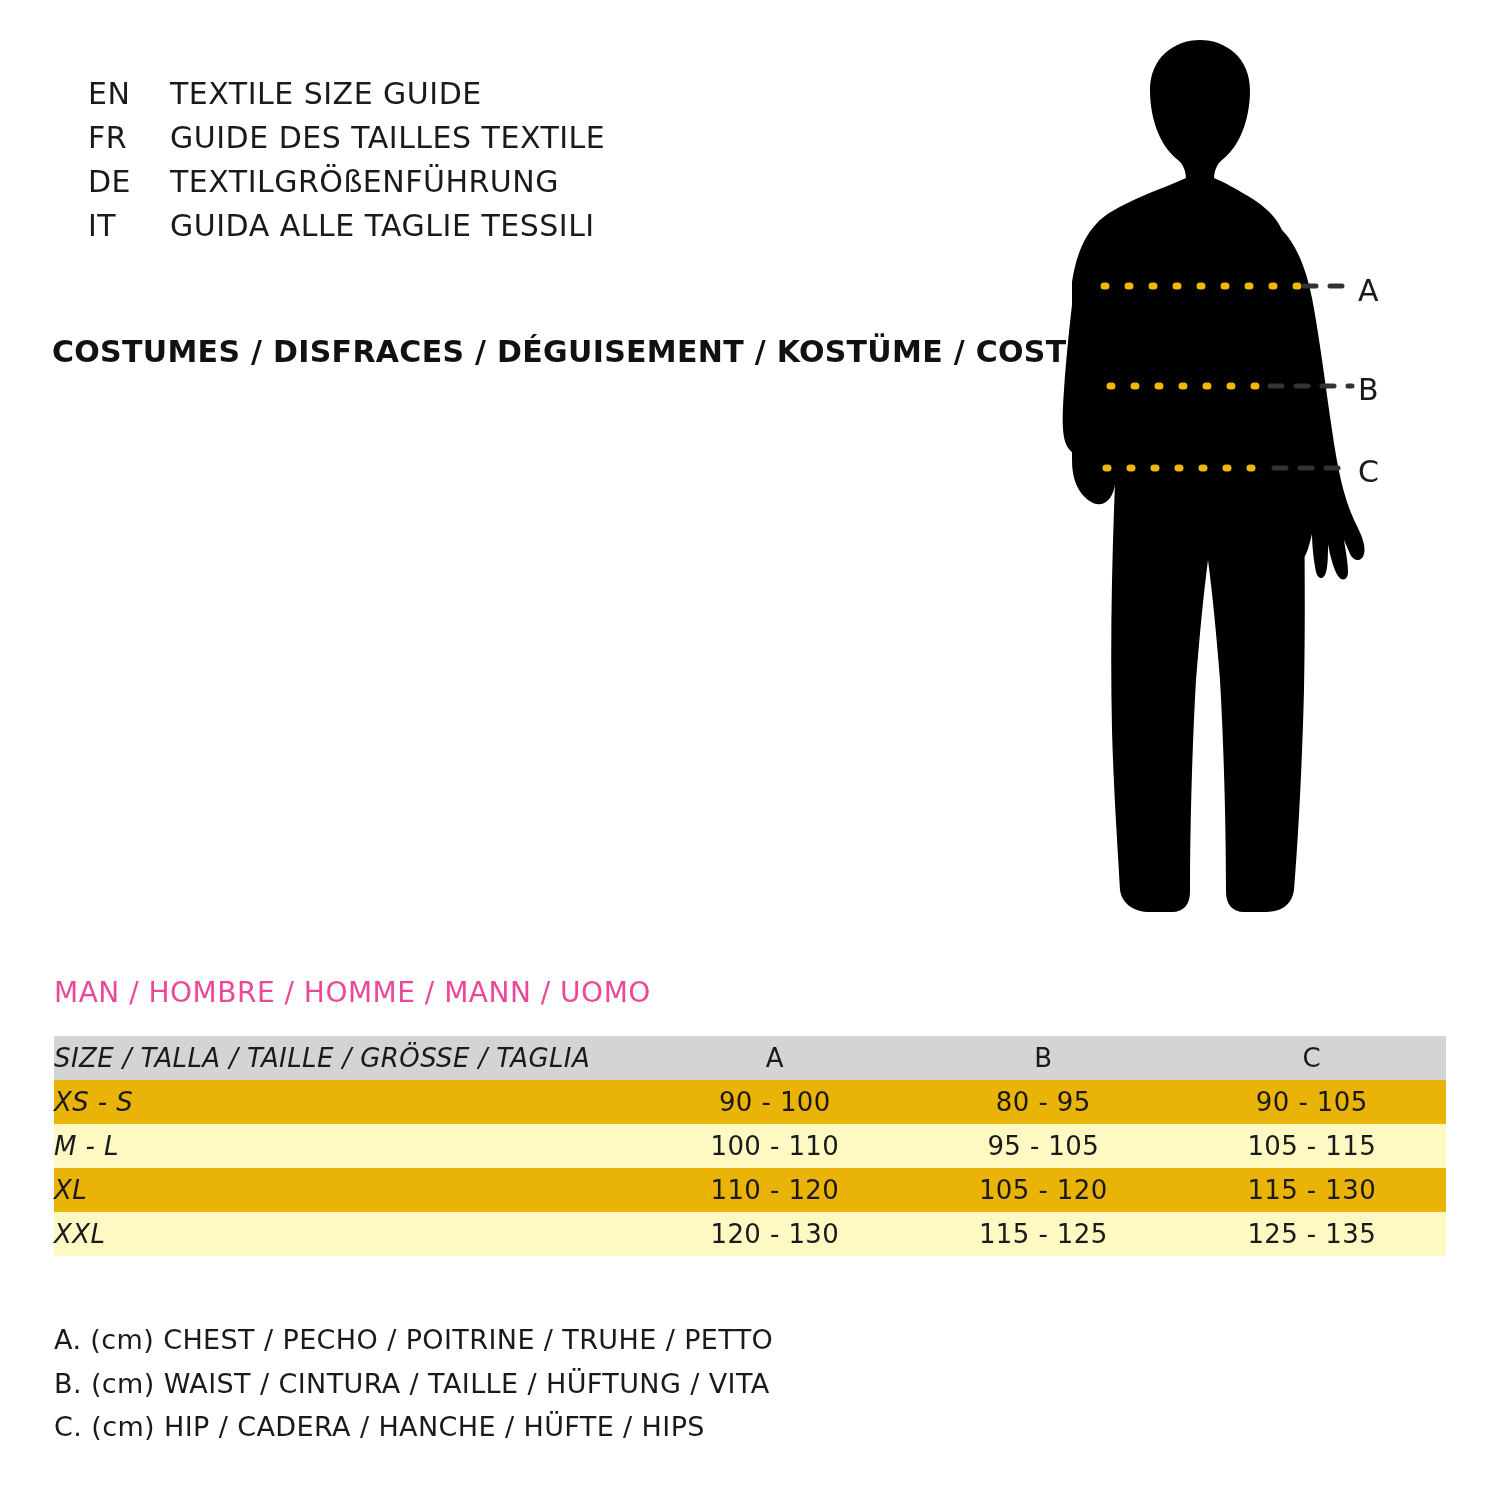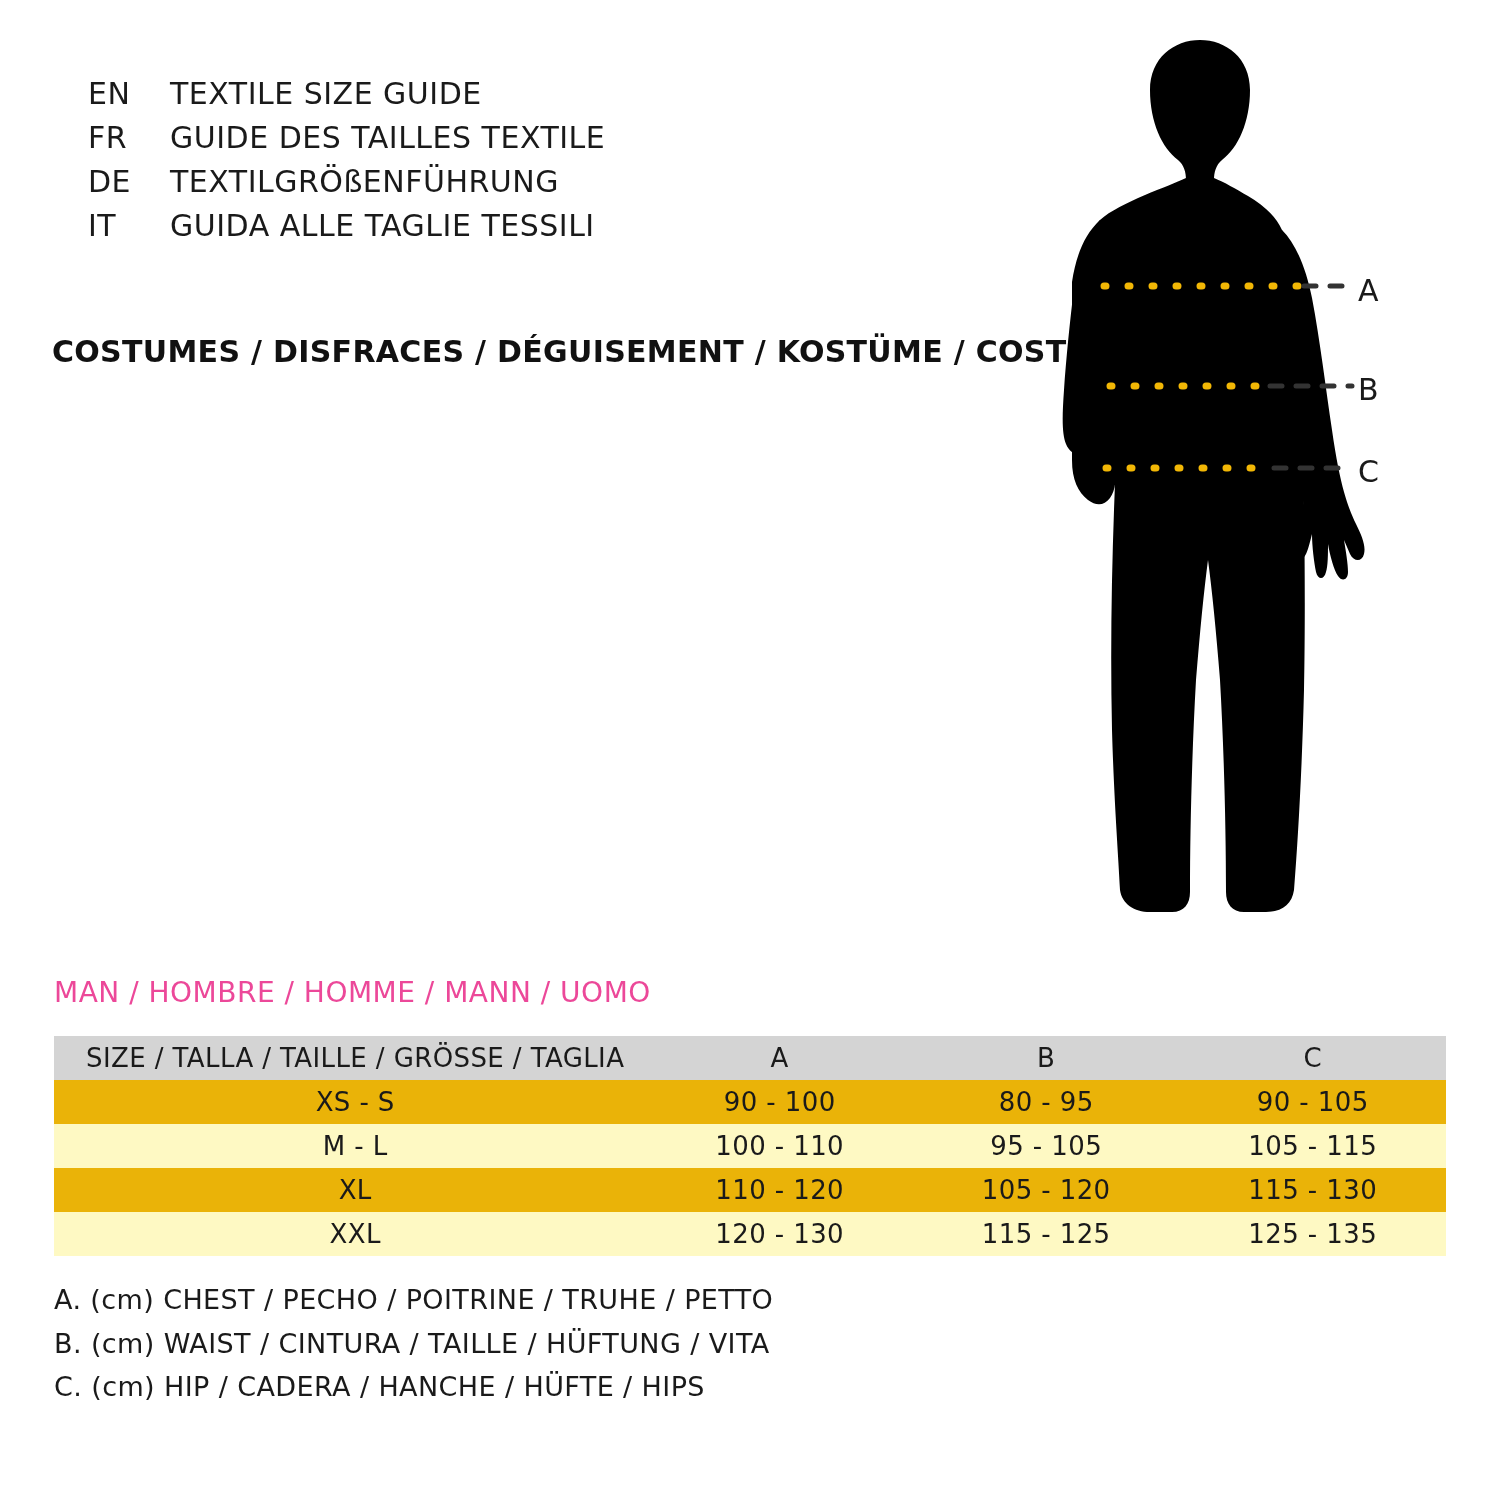--- a/index.html
+++ b/index.html
@@ -91,38 +91,38 @@
   }
   table.size-table th,
   table.size-table td {
     padding: 7px 0 7px 0;
     font-weight: normal;
     text-align: center;
     letter-spacing: 0.4px;
   }
   table.size-table th.col-size,
   table.size-table td.col-size {
-    text-align: center;
-    padding-left: 10px;
+    text-align: left;
     width: 590px;
+    font-style: italic;
   }
   table.size-table th.col-a, table.size-table td.col-a { width: 270px; }
   table.size-table th.col-b, table.size-table td.col-b { width: 270px; }
   table.size-table th.col-c, table.size-table td.col-c { width: 270px; }
   table.size-table thead tr {
     background: #d4d4d4;
   }
   table.size-table tbody tr.shade-light { background: #eab308; }
   table.size-table tbody tr.shade-grey { background: #fef9c3; }
 
   
   .legend {
     position: absolute;
     left: 54px;
-    top: 1278px;
+    top: 1318px;
     width: 1200px;
   }
   .legend-line {
     font-size: 27px;
     line-height: 1.62;
     letter-spacing: 0.4px;
     color: #1a1a1a;
   }
 </style>
 </head>

